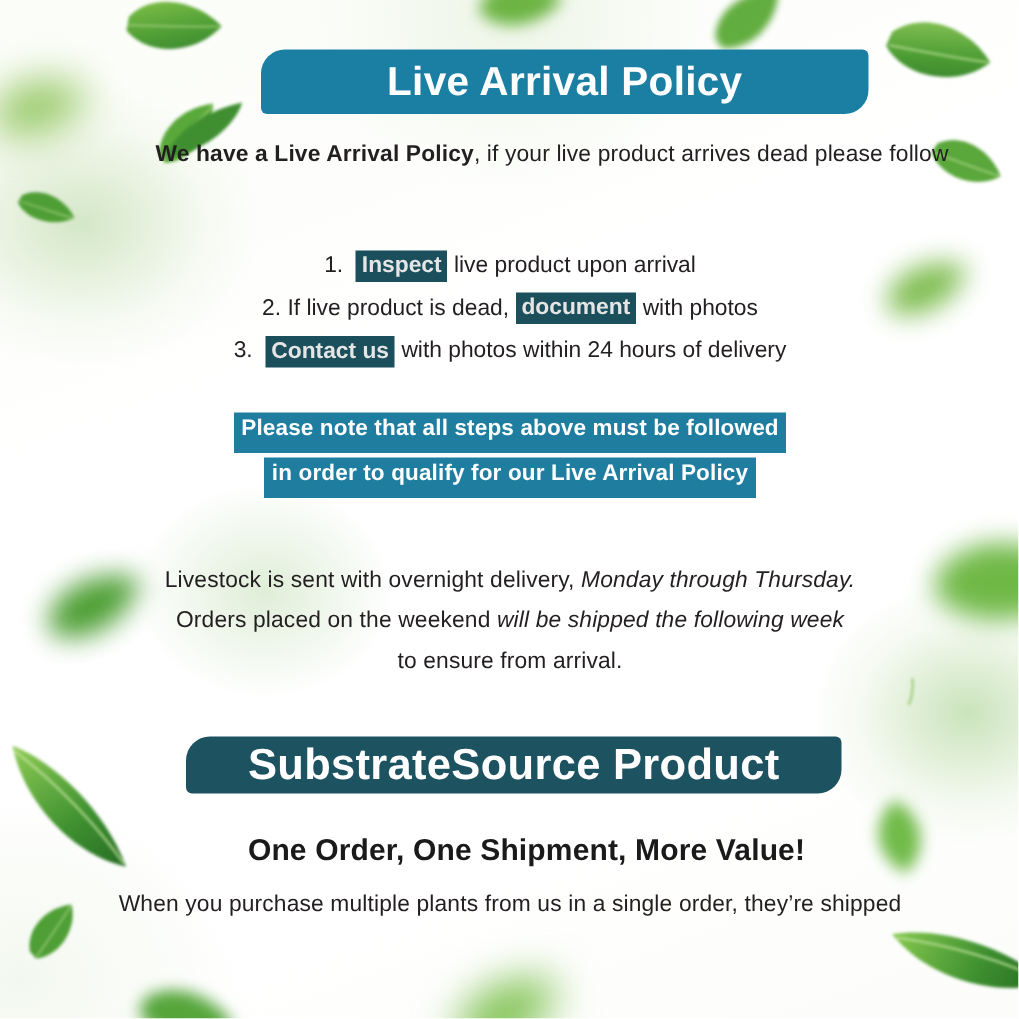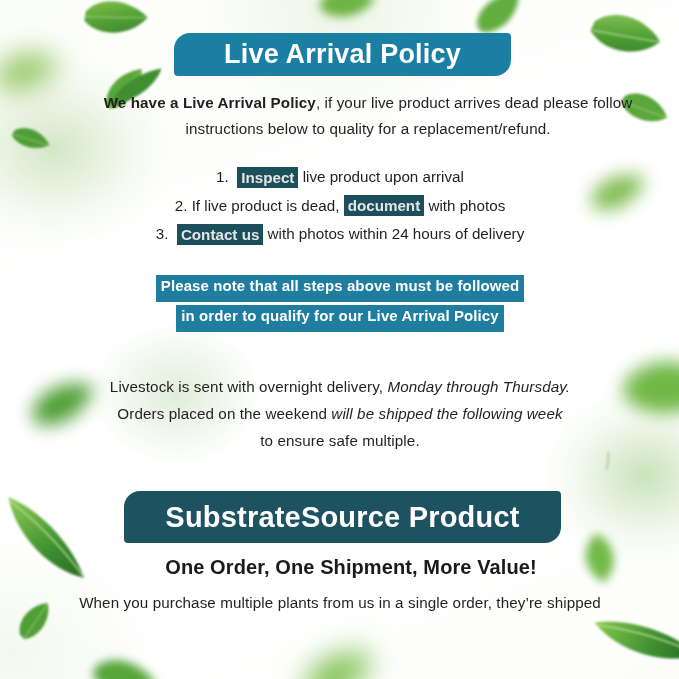--- a/index.html
+++ b/index.html
@@ -49,31 +49,31 @@
     display: flex;
     align-items: center;
     justify-content: center;
     color: #ffffff;
     font-weight: bold;
     letter-spacing: 0.2px;
   }
   #banner-live {
     left: 174px;
     top: 33px;
-    width: 337px;
+    width: 405px;
     height: 43px;
     background: #1b7fa3;
     border-radius: 16px 4px 16px 4px;
     font-size: 27px;
   }
   #banner-product {
     left: 124px;
     top: 491px;
     width: 437px;
-    height: 52px;
+    height: 38px;
     background: #1d5260;
     border-radius: 16px 4px 16px 4px;
     font-size: 29px;
   }
 
   
   .para {
     position: absolute;
     text-align: center;
     color: #231f20;
@@ -310,21 +310,20 @@
   </div>
 
   <div class="banner" id="banner-live">
     <span>Live Arrival Policy</span>
   </div>
 
   <div class="para" id="intro-para">
     <div>
       <span class="lead">We have a Live Arrival Policy</span><span>, if your live product arrives dead please follow</span>
     </div>
-    <div>instructions below to quality for a replacement/refund.</div>
   </div>
 
   <div id="steps">
     <div class="step-line">
       <span>1.</span>
       &nbsp;<span class="hl-dark">Inspect</span>
       <span>live product upon arrival</span>
     </div>
     <div class="step-line">
       <span>2.</span>
@@ -350,21 +349,21 @@
 
   <div class="para" id="livestock-para">
     <div>
       <span>Livestock is sent with overnight delivery,</span>
       <em>Monday through Thursday.</em>
     </div>
     <div>
       <span>Orders placed on the weekend</span>
       <em>will be shipped the following week</em>
     </div>
-    <div>to ensure safe multiple.</div>
+    <div>to ensure from arrival.</div>
   </div>
 
   <div class="banner" id="banner-product">
     <span>SubstrateSource Product</span>
   </div>
 
   <div id="subhead">One Order, One Shipment, More Value!</div>
 
   <div class="para" id="outro-para">
     <div>When you purchase multiple plants from us in a single order, they’re shipped</div>

